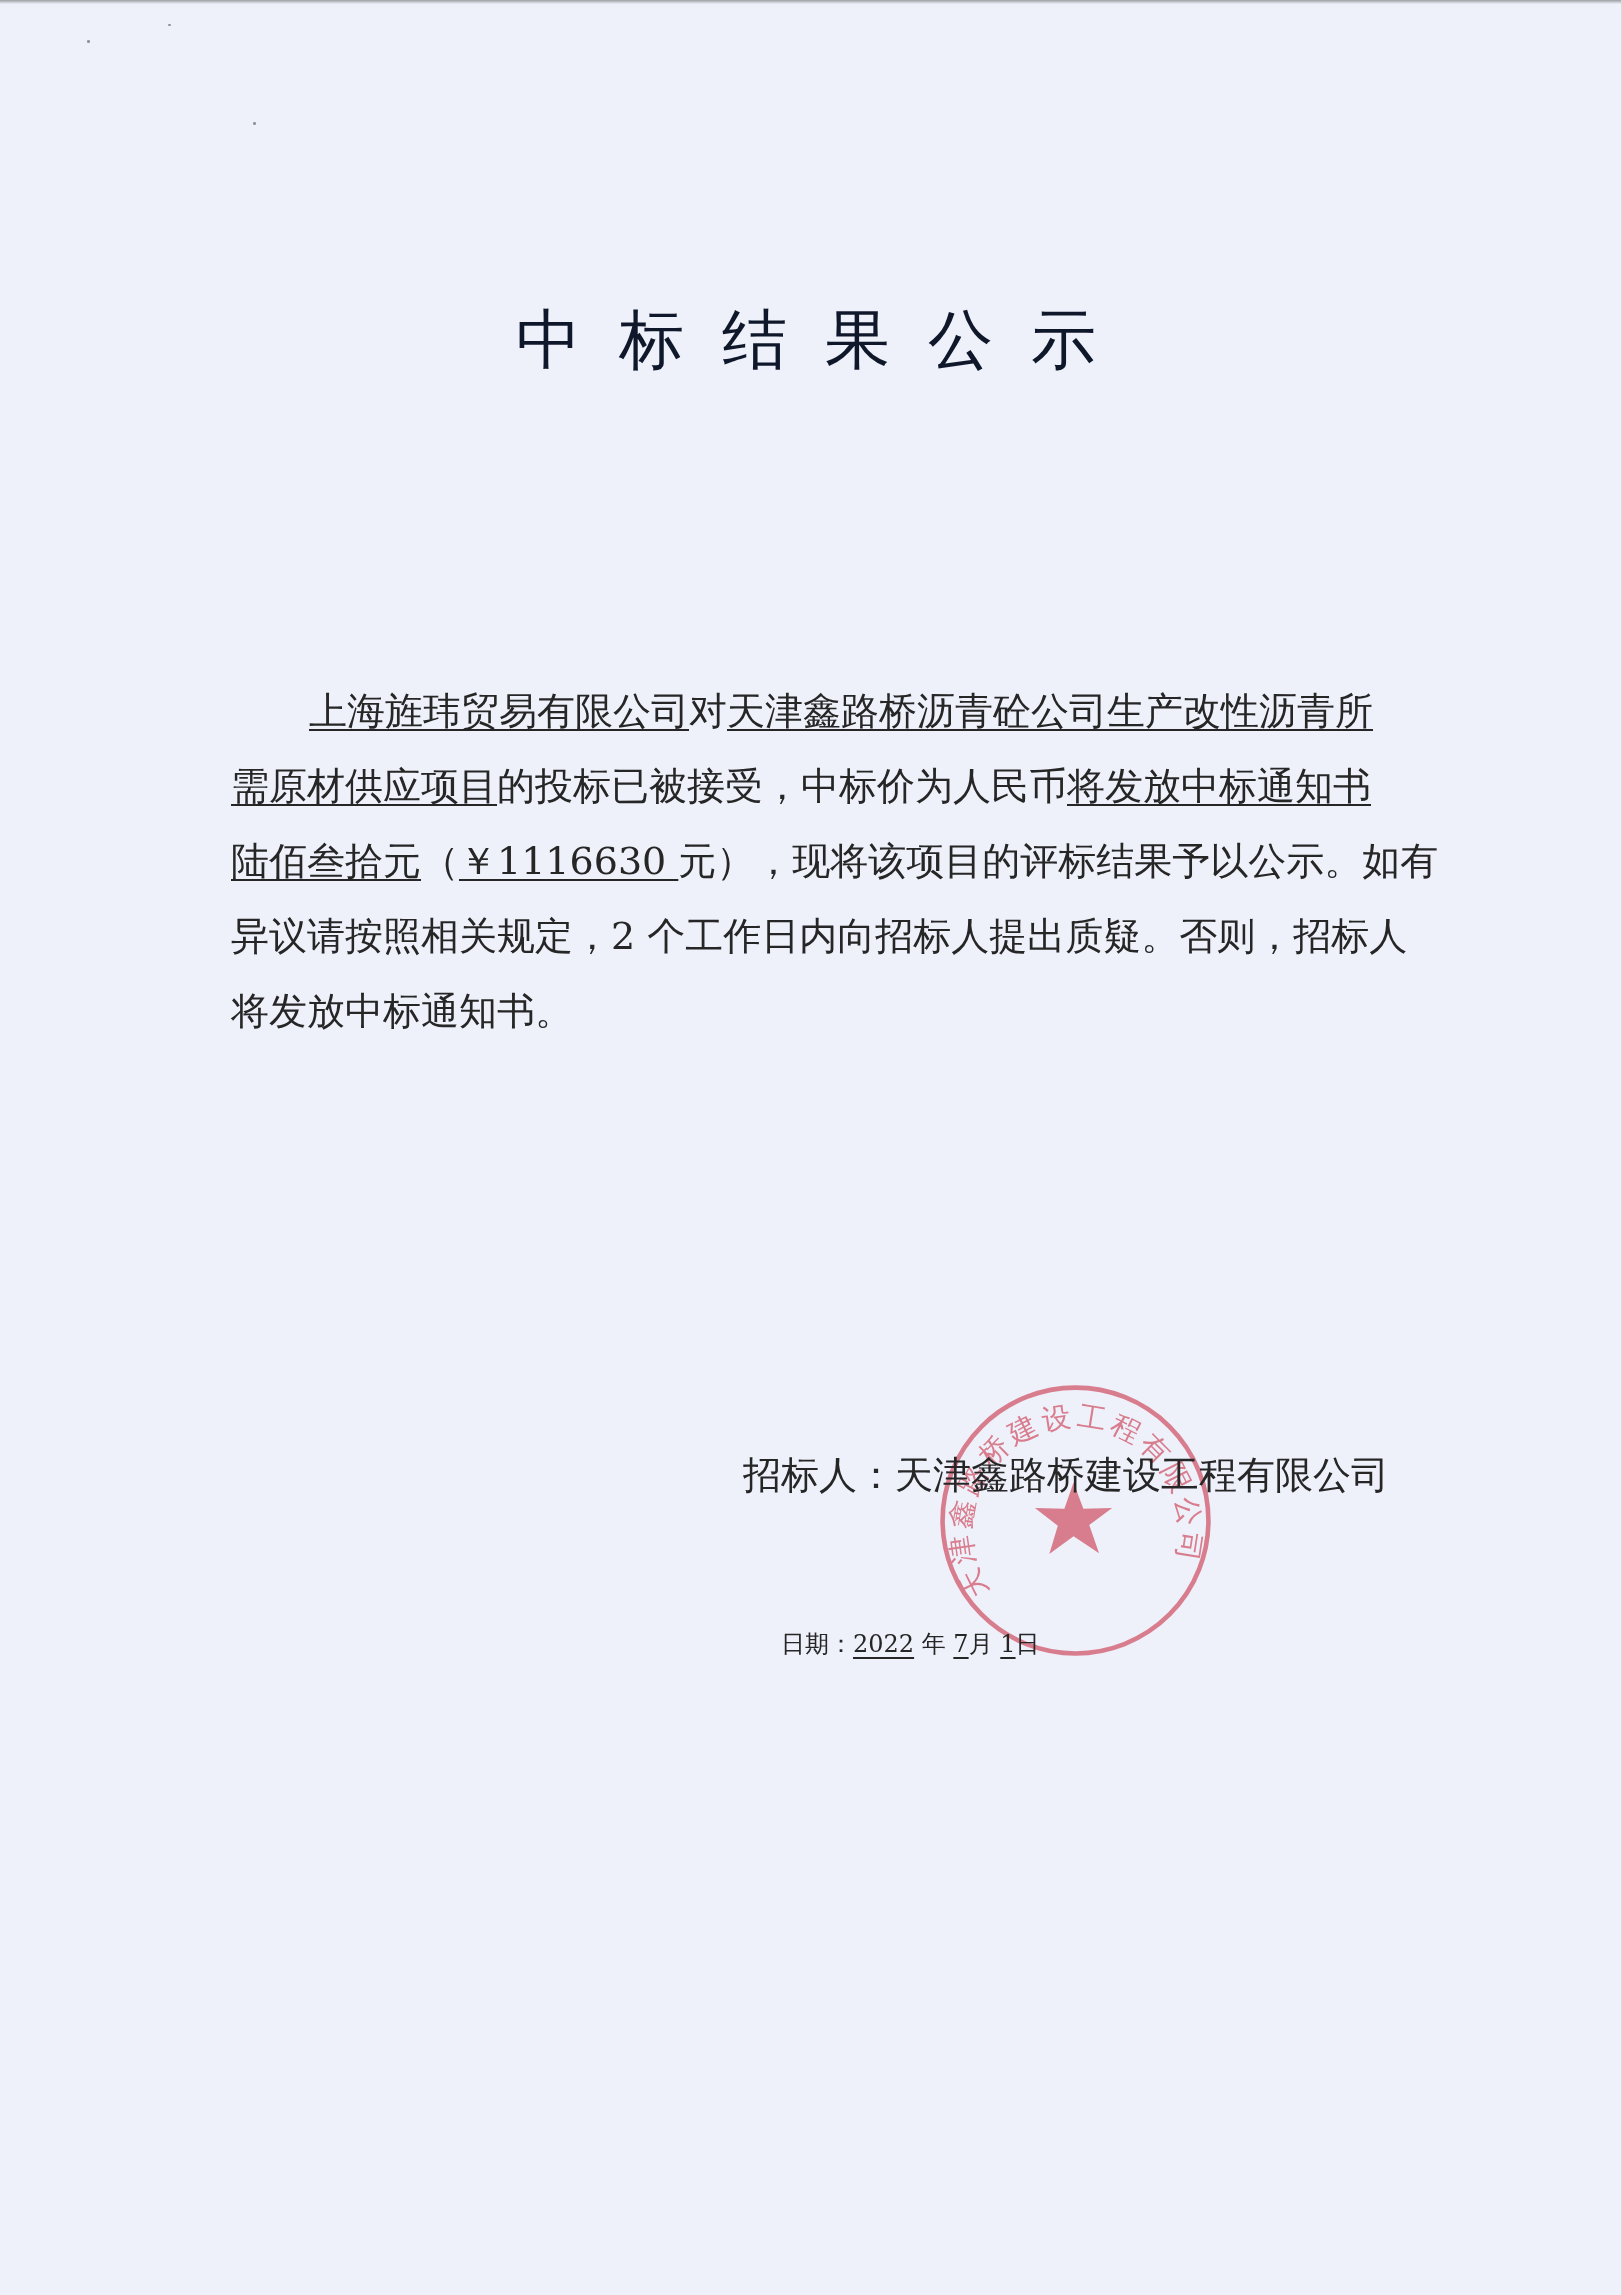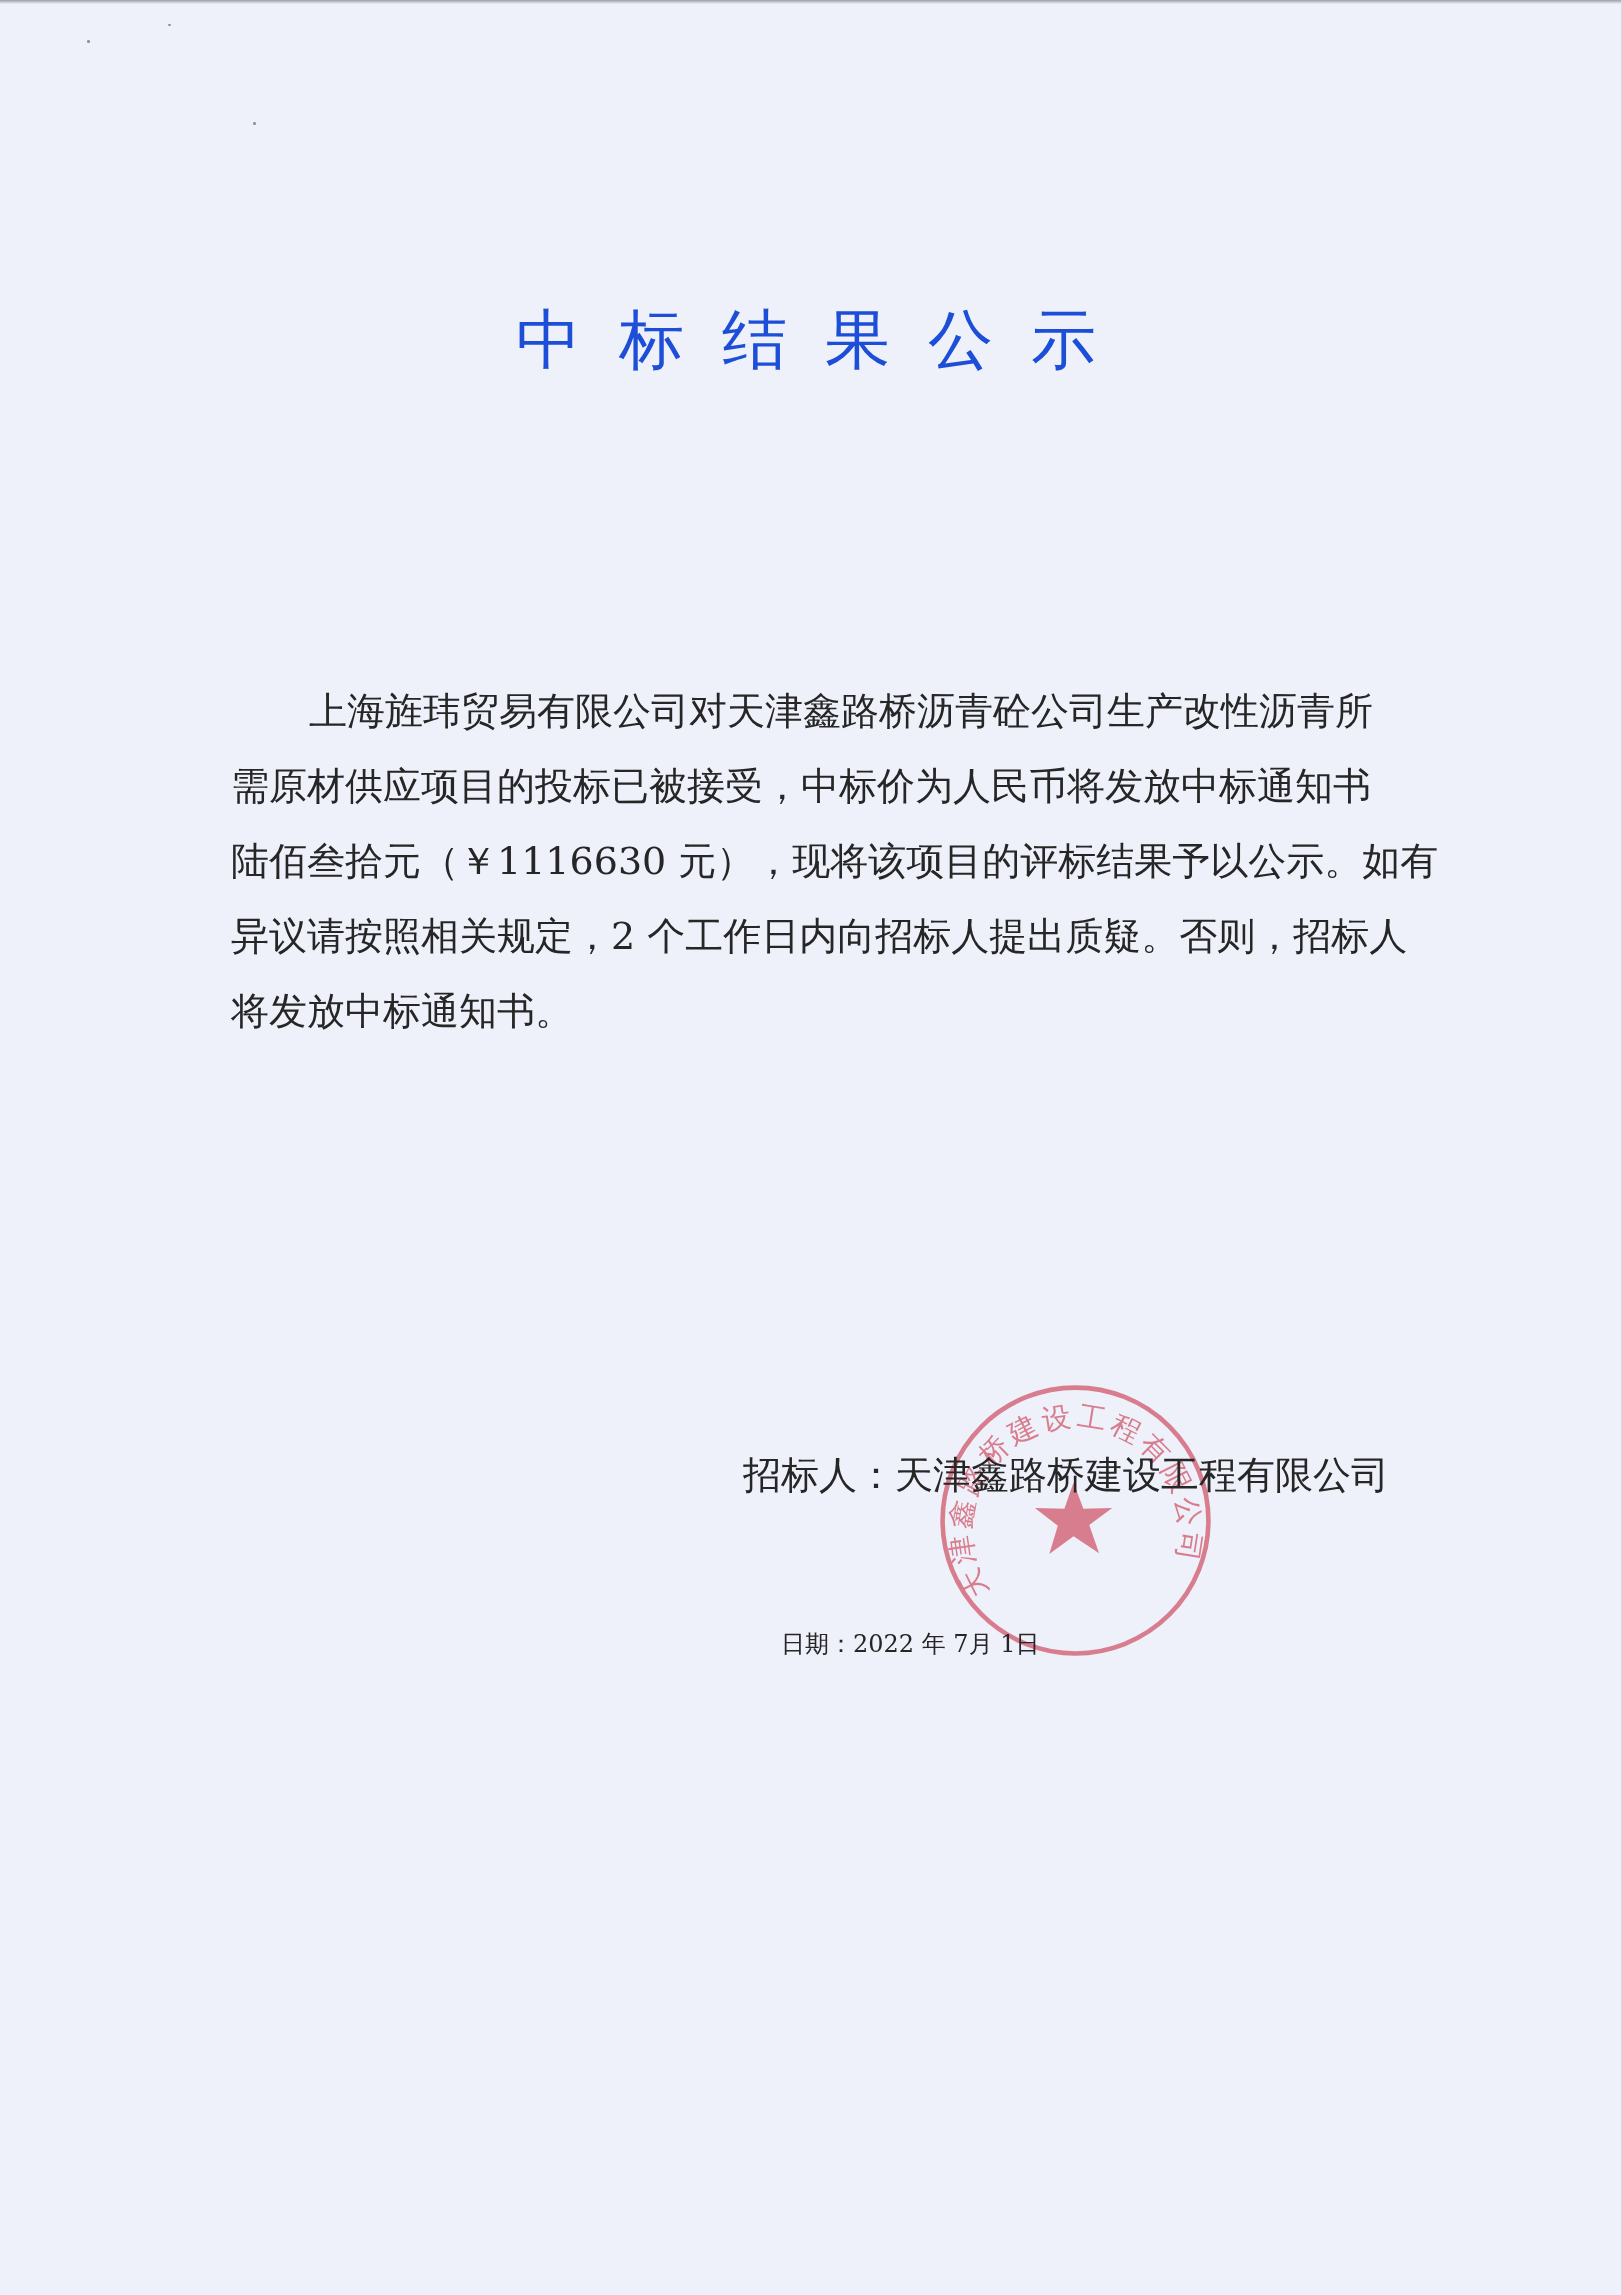--- a/index.html
+++ b/index.html
@@ -15,30 +15,30 @@
     background: linear-gradient(#9aa0a0, #eef0fa);
   }
   .scan-right {
     position: absolute; right: 0; top: 0; width: 2px; height: 2295px;
     background: #d8dae2;
   }
   .title {
     position: absolute; left: 516px; top: 300px;
     font-family: "DejaVu Sans", "Liberation Sans", sans-serif;
     font-size: 65px; line-height: 79px;
-    letter-spacing: 38px; color: #1d4ed8; white-space: nowrap;
+    letter-spacing: 38px; color: #0f172a; white-space: nowrap;
   }
   .body-text {
     position: absolute; left: 231px; top: 674px; width: 1165px;
     font-size: 38px; line-height: 75px;
     text-align: justify; text-justify: inter-character;
   }
   .line { display: block; white-space: nowrap; height: 75px; }
   .indent { padding-left: 78px; }
-  .u { text-decoration-thickness: 2px; text-underline-offset: 5.2px; margin-top: 27px; }
+  .u { text-decoration: underline; text-decoration-thickness: 2px; text-underline-offset: 5.2px; margin-top: 27px; }
   .signer {
     position: absolute; left: 743px; top: 1449px;
     font-size: 38px; line-height: 52px; white-space: nowrap;
   }
   .date {
     position: absolute; left: 781px; top: 1618px;
     font-size: 24px; line-height: 52px; white-space: nowrap;
   }
   .stamp {
     position: absolute; left: 938px; top: 1383px; width: 275px; height: 275px;

